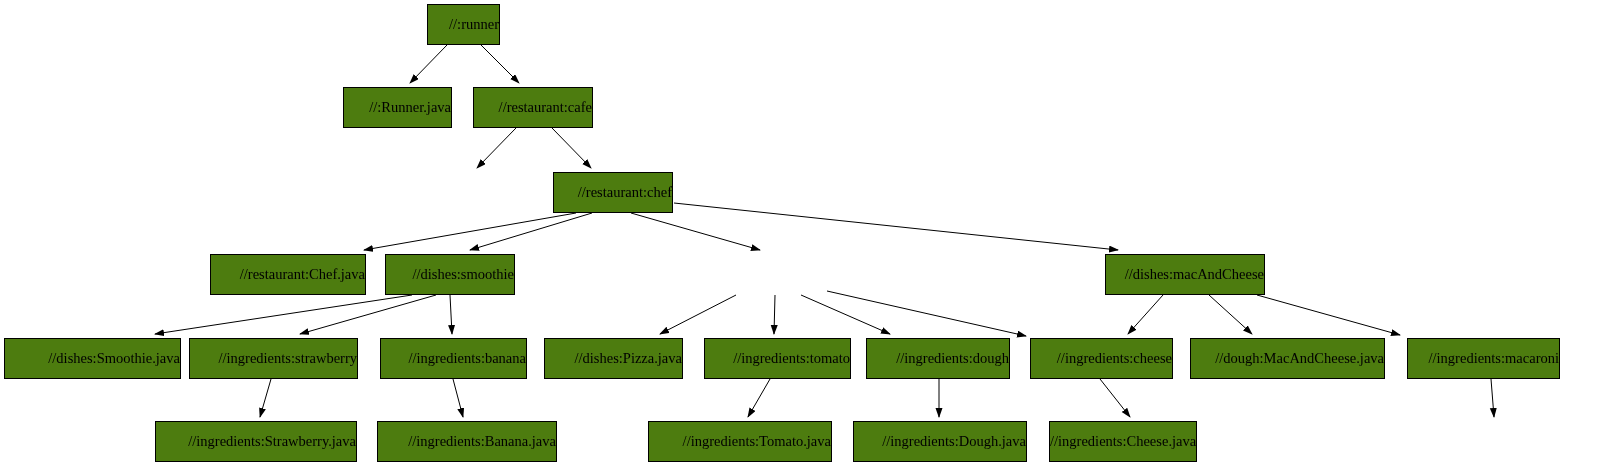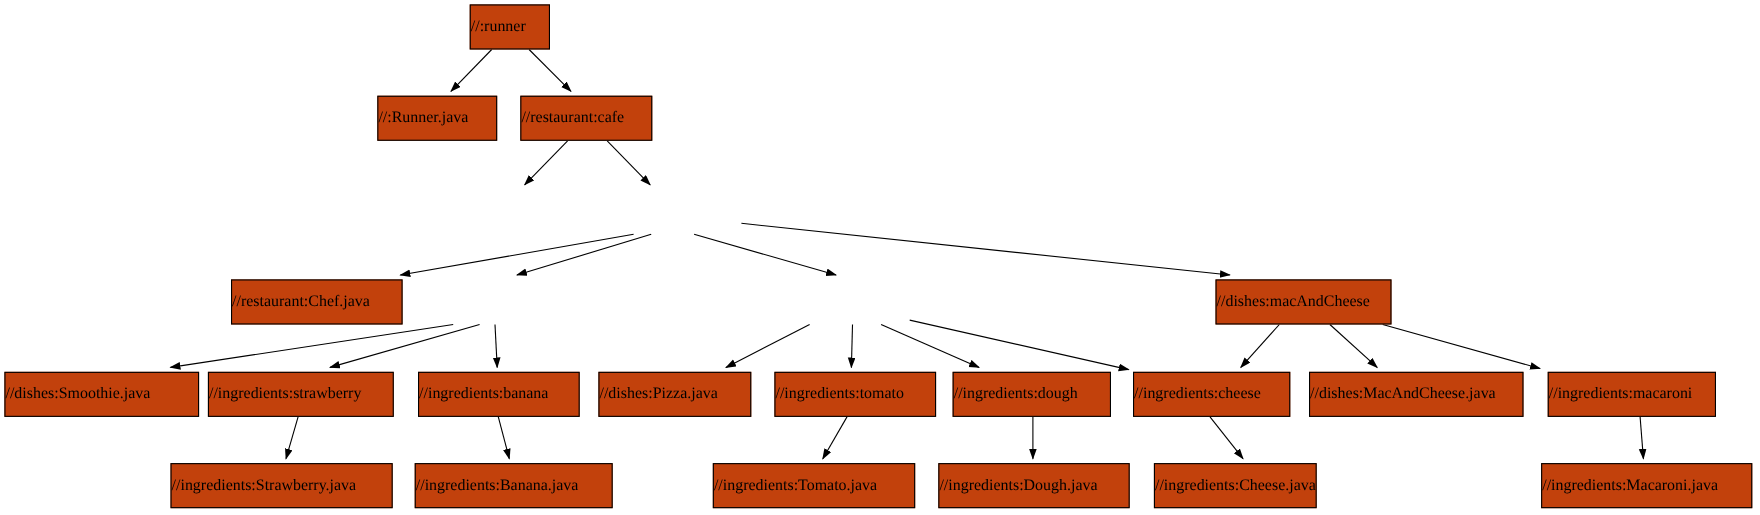--- a/index.html
+++ b/index.html
@@ -20,25 +20,25 @@
     left: 0;
     top: 0;
     width: 1600px;
     height: 468px;
   }
   .node {
     position: absolute;
     height: 41px;
     box-sizing: border-box;
     border: 1px solid #000000;
-    background: #c2410c;
+    background: #4d7c0f;
     color: #000000;
     font-size: 14.5px;
     line-height: 39px;
-    text-align: left;
+    text-align: right;
     white-space: nowrap;
   }
   .edges line {
     stroke: #000000;
     stroke-width: 1;
   }
 </style>
 </head>
 <body>
 
@@ -72,31 +72,32 @@
     <line x1="1257" y1="295" x2="1400" y2="335" marker-end="url(#arrow)"></line>
     <line x1="770" y1="379" x2="748" y2="417" marker-end="url(#arrow)"></line>
     <line x1="939" y1="379" x2="939" y2="417" marker-end="url(#arrow)"></line>
     <line x1="1100" y1="379" x2="1130" y2="417" marker-end="url(#arrow)"></line>
     <line x1="1491" y1="379" x2="1494" y2="417" marker-end="url(#arrow)"></line>
   </svg>
 
   <div class="node" style="left:427px;  top:4px;   width:73px">//:runner</div>
   <div class="node" style="left:343px;  top:87px;  width:109px">//:Runner.java</div>
   <div class="node" style="left:473px;  top:87px;  width:120px">//restaurant:cafe</div>
+  <div class="node" style="left:553px;  top:172px; width:120px">//restaurant:chef</div>
   <div class="node" style="left:210px;  top:254px; width:156px">//restaurant:Chef.java</div>
+  <div class="node" style="left:385px;  top:254px; width:130px">//dishes:smoothie</div>
   <div class="node" style="left:1105px; top:254px; width:160px">//dishes:macAndCheese</div>
   <div class="node" style="left:4px;    top:338px; width:177px">//dishes:Smoothie.java</div>
   <div class="node" style="left:189px;  top:338px; width:169px">//ingredients:strawberry</div>
   <div class="node" style="left:380px;  top:338px; width:147px">//ingredients:banana</div>
   <div class="node" style="left:544px;  top:338px; width:139px">//dishes:Pizza.java</div>
   <div class="node" style="left:704px;  top:338px; width:147px">//ingredients:tomato</div>
   <div class="node" style="left:866px;  top:338px; width:144px">//ingredients:dough</div>
   <div class="node" style="left:1030px; top:338px; width:143px">//ingredients:cheese</div>
-  <div class="node" style="left:1190px; top:338px; width:195px">//dishes:MacAndCheese.java</div>
+  <div class="node" style="left:1190px; top:338px; width:195px">//dough:MacAndCheese.java</div>
   <div class="node" style="left:1407px; top:338px; width:153px">//ingredients:macaroni</div>
   <div class="node" style="left:155px;  top:421px; width:202px">//ingredients:Strawberry.java</div>
   <div class="node" style="left:377px;  top:421px; width:180px">//ingredients:Banana.java</div>
   <div class="node" style="left:648px;  top:421px; width:184px">//ingredients:Tomato.java</div>
   <div class="node" style="left:853px;  top:421px; width:174px">//ingredients:Dough.java</div>
   <div class="node" style="left:1049px; top:421px; width:148px">//ingredients:Cheese.java</div>
-  <div class="node" style="left:1401px; top:421px; width:192px">//ingredients:Macaroni.java</div>
 
 </div>
 
 </body></html>

